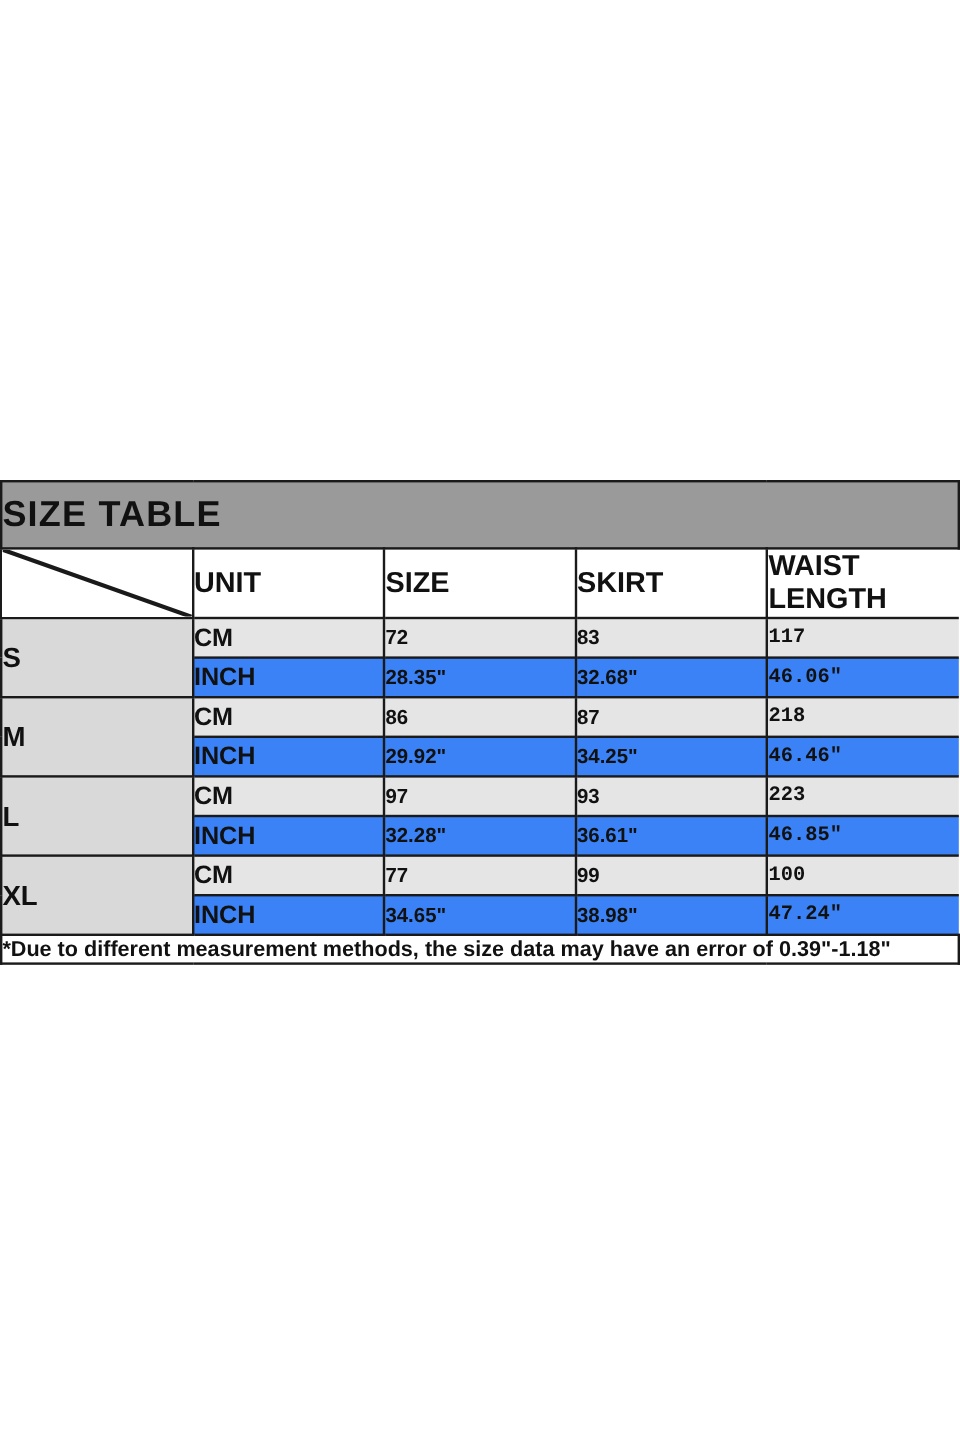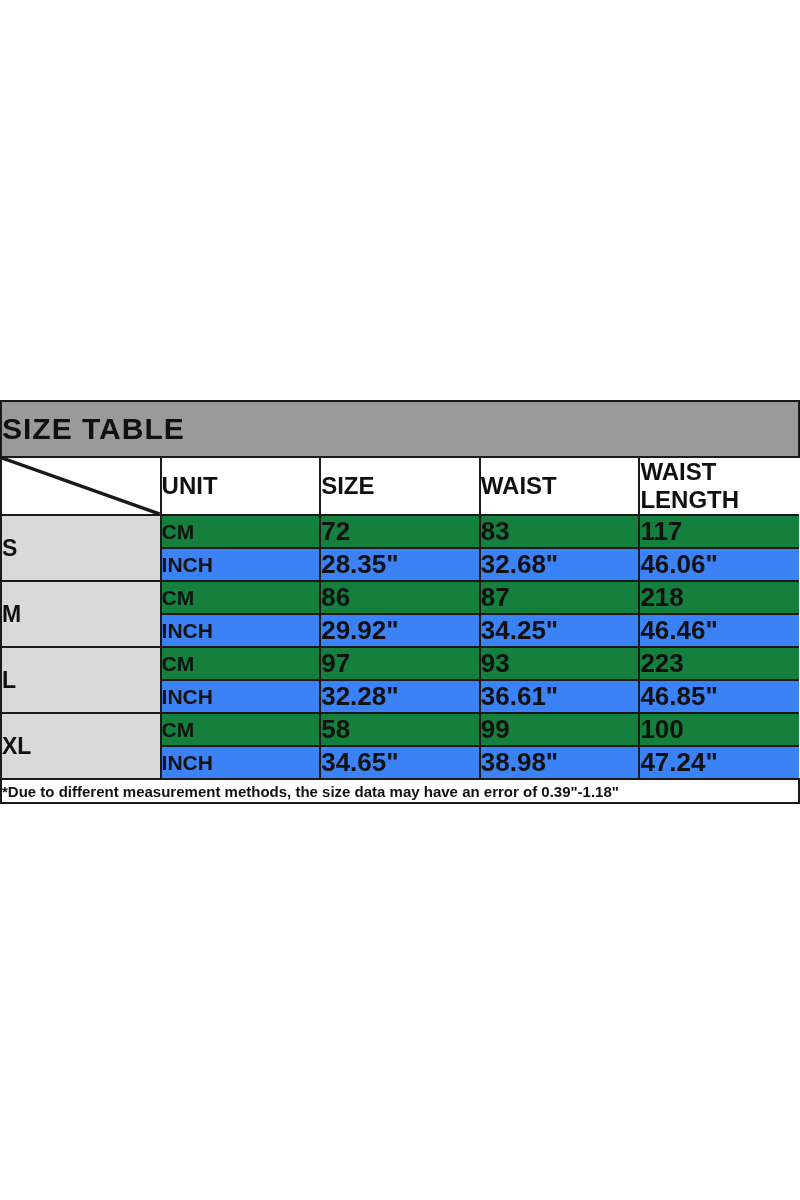--- a/index.html
+++ b/index.html
@@ -83,43 +83,44 @@
     width: 108px;
     border-left: none;
   }
 
   .unit-cell {
     font-size: 21px;
     height: 33px;
     width: 164px;
   }
   .val-cell {
-    font-size: 26px;
+    font-size: 17px;
     height: 33px;
   }
   .val-cell.last {
     border-right: none;
+    font-family: Liberation Mono, monospace;
   }
 
   tr.row-cm td.unit-cell,
   tr.row-cm td.val-cell {
-    background: #15803d;
+    background: #e5e5e5;
     margin-left: 10px;
   }
   tr.row-inch td.unit-cell,
   tr.row-inch td.val-cell {
     background: #3b82f6;
   }
 
   .note-row td {
     background: #ffffff;
     border: none;
     border-top: 2px solid #1a1a1a;
     text-align: left;
-    font-size: 15px;
+    font-size: 18px;
     font-weight: bold;
     padding: 3px 2px 4px 2px;
     height: 24px;
     color: #111111;
   }
 </style>
 </head>
 <body>
 
 <div id="size-table-wrap">
@@ -130,21 +131,21 @@
       </tr>
 
       <tr>
         <td class="corner-cell">
           <svg viewBox="0 0 108 32" preserveAspectRatio="none" aria-hidden="true">
             <line x1="0" y1="0" x2="108" y2="32" stroke="#1a1a1a" stroke-width="2"></line>
           </svg>
         </td>
         <td class="head-cell">UNIT</td>
         <td class="head-cell">SIZE</td>
-        <td class="head-cell">WAIST</td>
+        <td class="head-cell">SKIRT</td>
         <td class="head-cell last">WAIST LENGTH</td>
       </tr>
 
       <tr class="row-cm">
         <td class="size-cell" rowspan="2">S</td>
         <td class="unit-cell">CM</td>
         <td class="val-cell">72</td>
         <td class="val-cell">83</td>
         <td class="val-cell last">117</td>
       </tr>
@@ -179,21 +180,21 @@
       <tr class="row-inch">
         <td class="unit-cell">INCH</td>
         <td class="val-cell">32.28"</td>
         <td class="val-cell">36.61"</td>
         <td class="val-cell last">46.85"</td>
       </tr>
 
       <tr class="row-cm">
         <td class="size-cell" rowspan="2">XL</td>
         <td class="unit-cell">CM</td>
-        <td class="val-cell">58</td>
+        <td class="val-cell">77</td>
         <td class="val-cell">99</td>
         <td class="val-cell last">100</td>
       </tr>
       <tr class="row-inch">
         <td class="unit-cell">INCH</td>
         <td class="val-cell">34.65"</td>
         <td class="val-cell">38.98"</td>
         <td class="val-cell last">47.24"</td>
       </tr>
 

